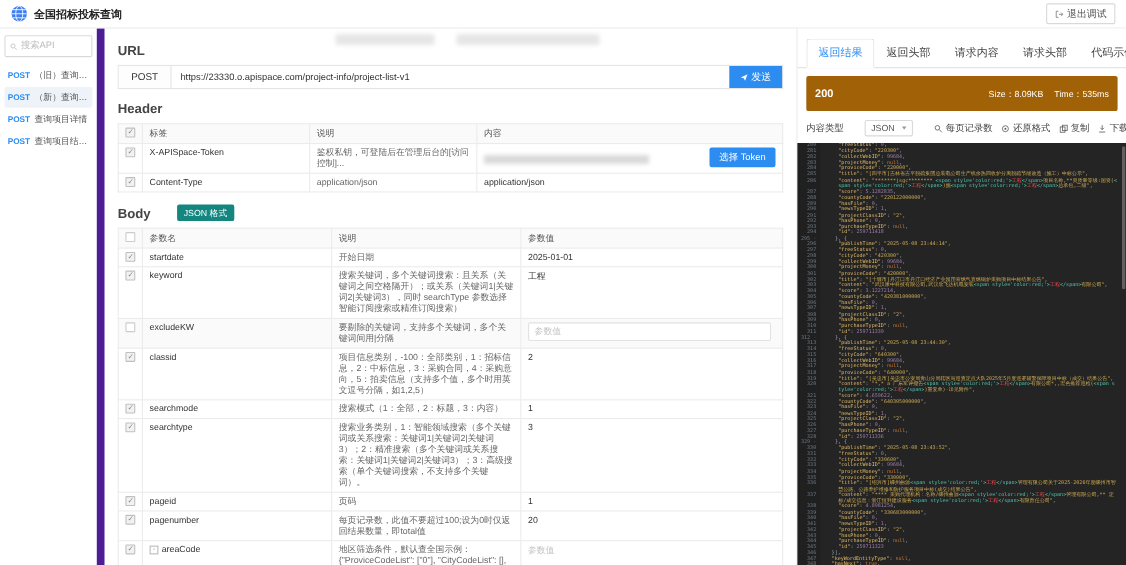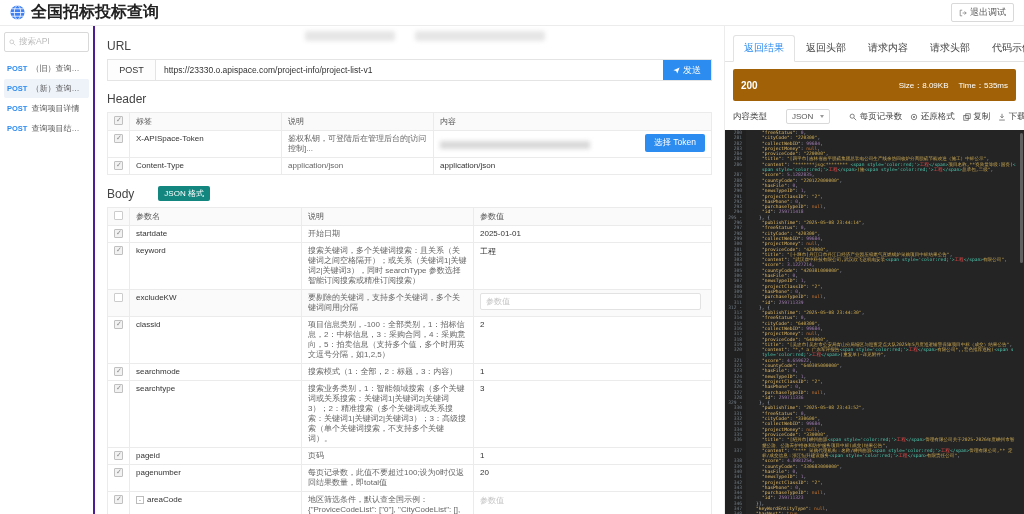--- a/index.html
+++ b/index.html
@@ -3,38 +3,38 @@
 <meta charset="utf-8">
 <style>
   *{box-sizing:border-box;margin:0;padding:0}
   html,body{width:1024px;height:514px;overflow:hidden;background:#fff;color:#333;
     font-family:"Liberation Sans",sans-serif}
   svg{display:block}
   
   .topbar{height:26px;display:flex;align-items:center;padding:0 10px;
     border-bottom:1px solid #ececec;background:#fff}
   .logo{width:15px;height:15px;margin-right:6px;flex:none}
-  .app-title{font-size:16px;font-weight:bold;color:#222}
+  .app-title{font-size:10px;font-weight:bold;color:#222}
   .exit-btn{margin-left:auto;font-size:9px;color:#555;border:1px solid #d9d9d9;
     border-radius:2px;padding:2px 7px;display:flex;align-items:center;gap:3px;background:#fff;cursor:pointer}
   
   .layout{display:flex;height:488px}
-  .sidebar{width:95px;flex:none;border-right:2px solid #4c1d95;padding:6px 4px;overflow:hidden}
+  .sidebar{width:95px;flex:none;border-right:7px solid #4c1d95;padding:6px 4px;overflow:hidden}
   .search-box{display:flex;align-items:center;gap:3px;border:1px solid #d9d9d9;border-radius:2px;
     padding:3px 4px;color:#bbb;font-size:8.5px;margin-bottom:7px;background:#fff}
   .side-item{display:flex;gap:4px;padding:4px 3px;font-size:8px;color:#555;align-items:baseline;
     border-radius:2px;cursor:pointer;white-space:nowrap;overflow:hidden;margin-bottom:1px}
   .side-item.active{background:#eef3fa}
   .side-item .m{color:#2d8cf0;font-weight:bold;font-size:7.5px;flex:none}
   .side-item .lb{overflow:hidden;text-overflow:ellipsis}
   
   .main{flex:1;position:relative;padding:2px 12px 0;overflow:hidden;min-width:0}
   .skel{position:absolute;top:5px;left:210px;display:flex;gap:20px}
   .skel div{height:10px;background:#e6e6e6;border-radius:2px;filter:blur(2px)}
-  .sec-h{font-size:12px;color:#444;margin:11px 0 6px;font-weight:normal}
+  .sec-h{font-size:12px;color:#444;margin:11px 0 6px;font-weight:bold}
   .url-row{display:flex;border:1px solid #e4e4e4;height:22px;align-items:stretch}
   .url-method{width:48px;border-right:1px solid #e4e4e4;background:#fdfdfd;display:flex;
     align-items:center;justify-content:center;font-size:9px;color:#333;flex:none}
   .url-input{flex:1;display:flex;align-items:center;padding:0 8px;font-size:8.5px;color:#333;min-width:0}
   .send-btn{width:48px;background:#2d8cf0;color:#fff;font-size:9px;display:flex;align-items:center;
     justify-content:center;gap:3px;cursor:pointer;flex:none}
   table{width:100%;border-collapse:collapse;font-size:8px;table-layout:fixed}
   th,td{border:1px solid #ebebeb;padding:3px 6px;vertical-align:top;text-align:left}
   thead th{background:#fafafa;color:#555;font-weight:normal}
   td.desc{color:#666;line-height:10px}

